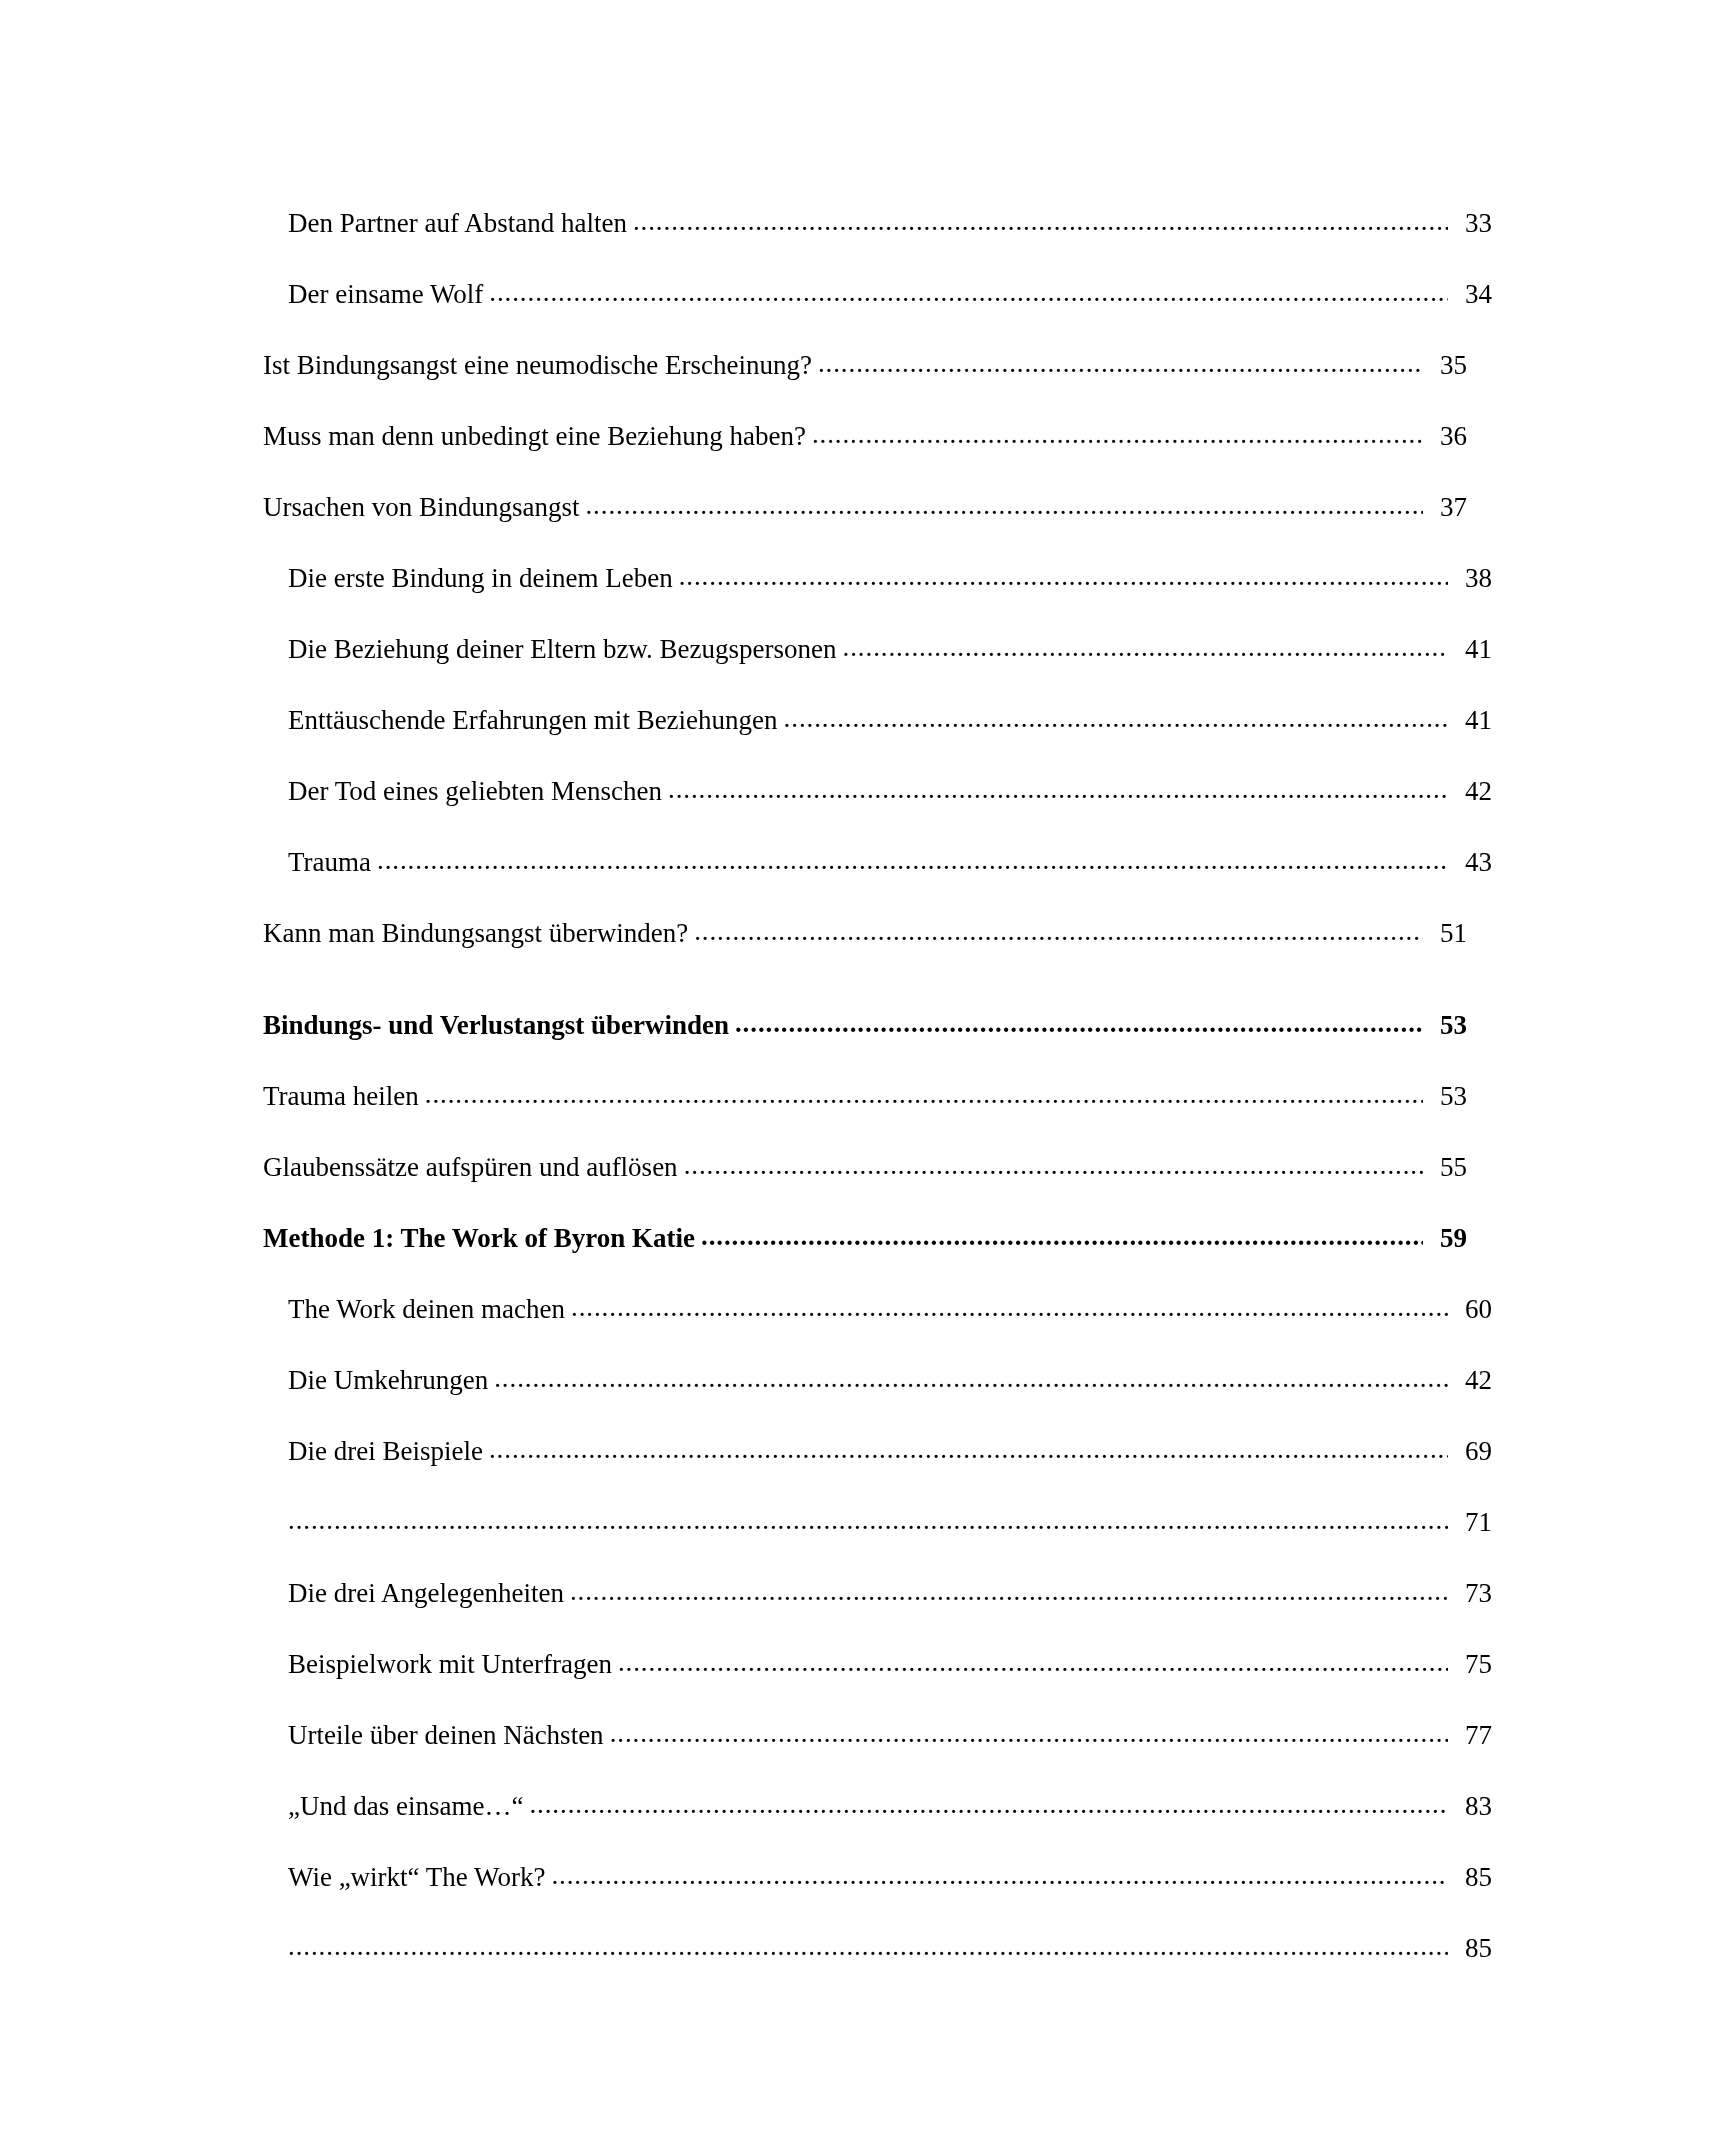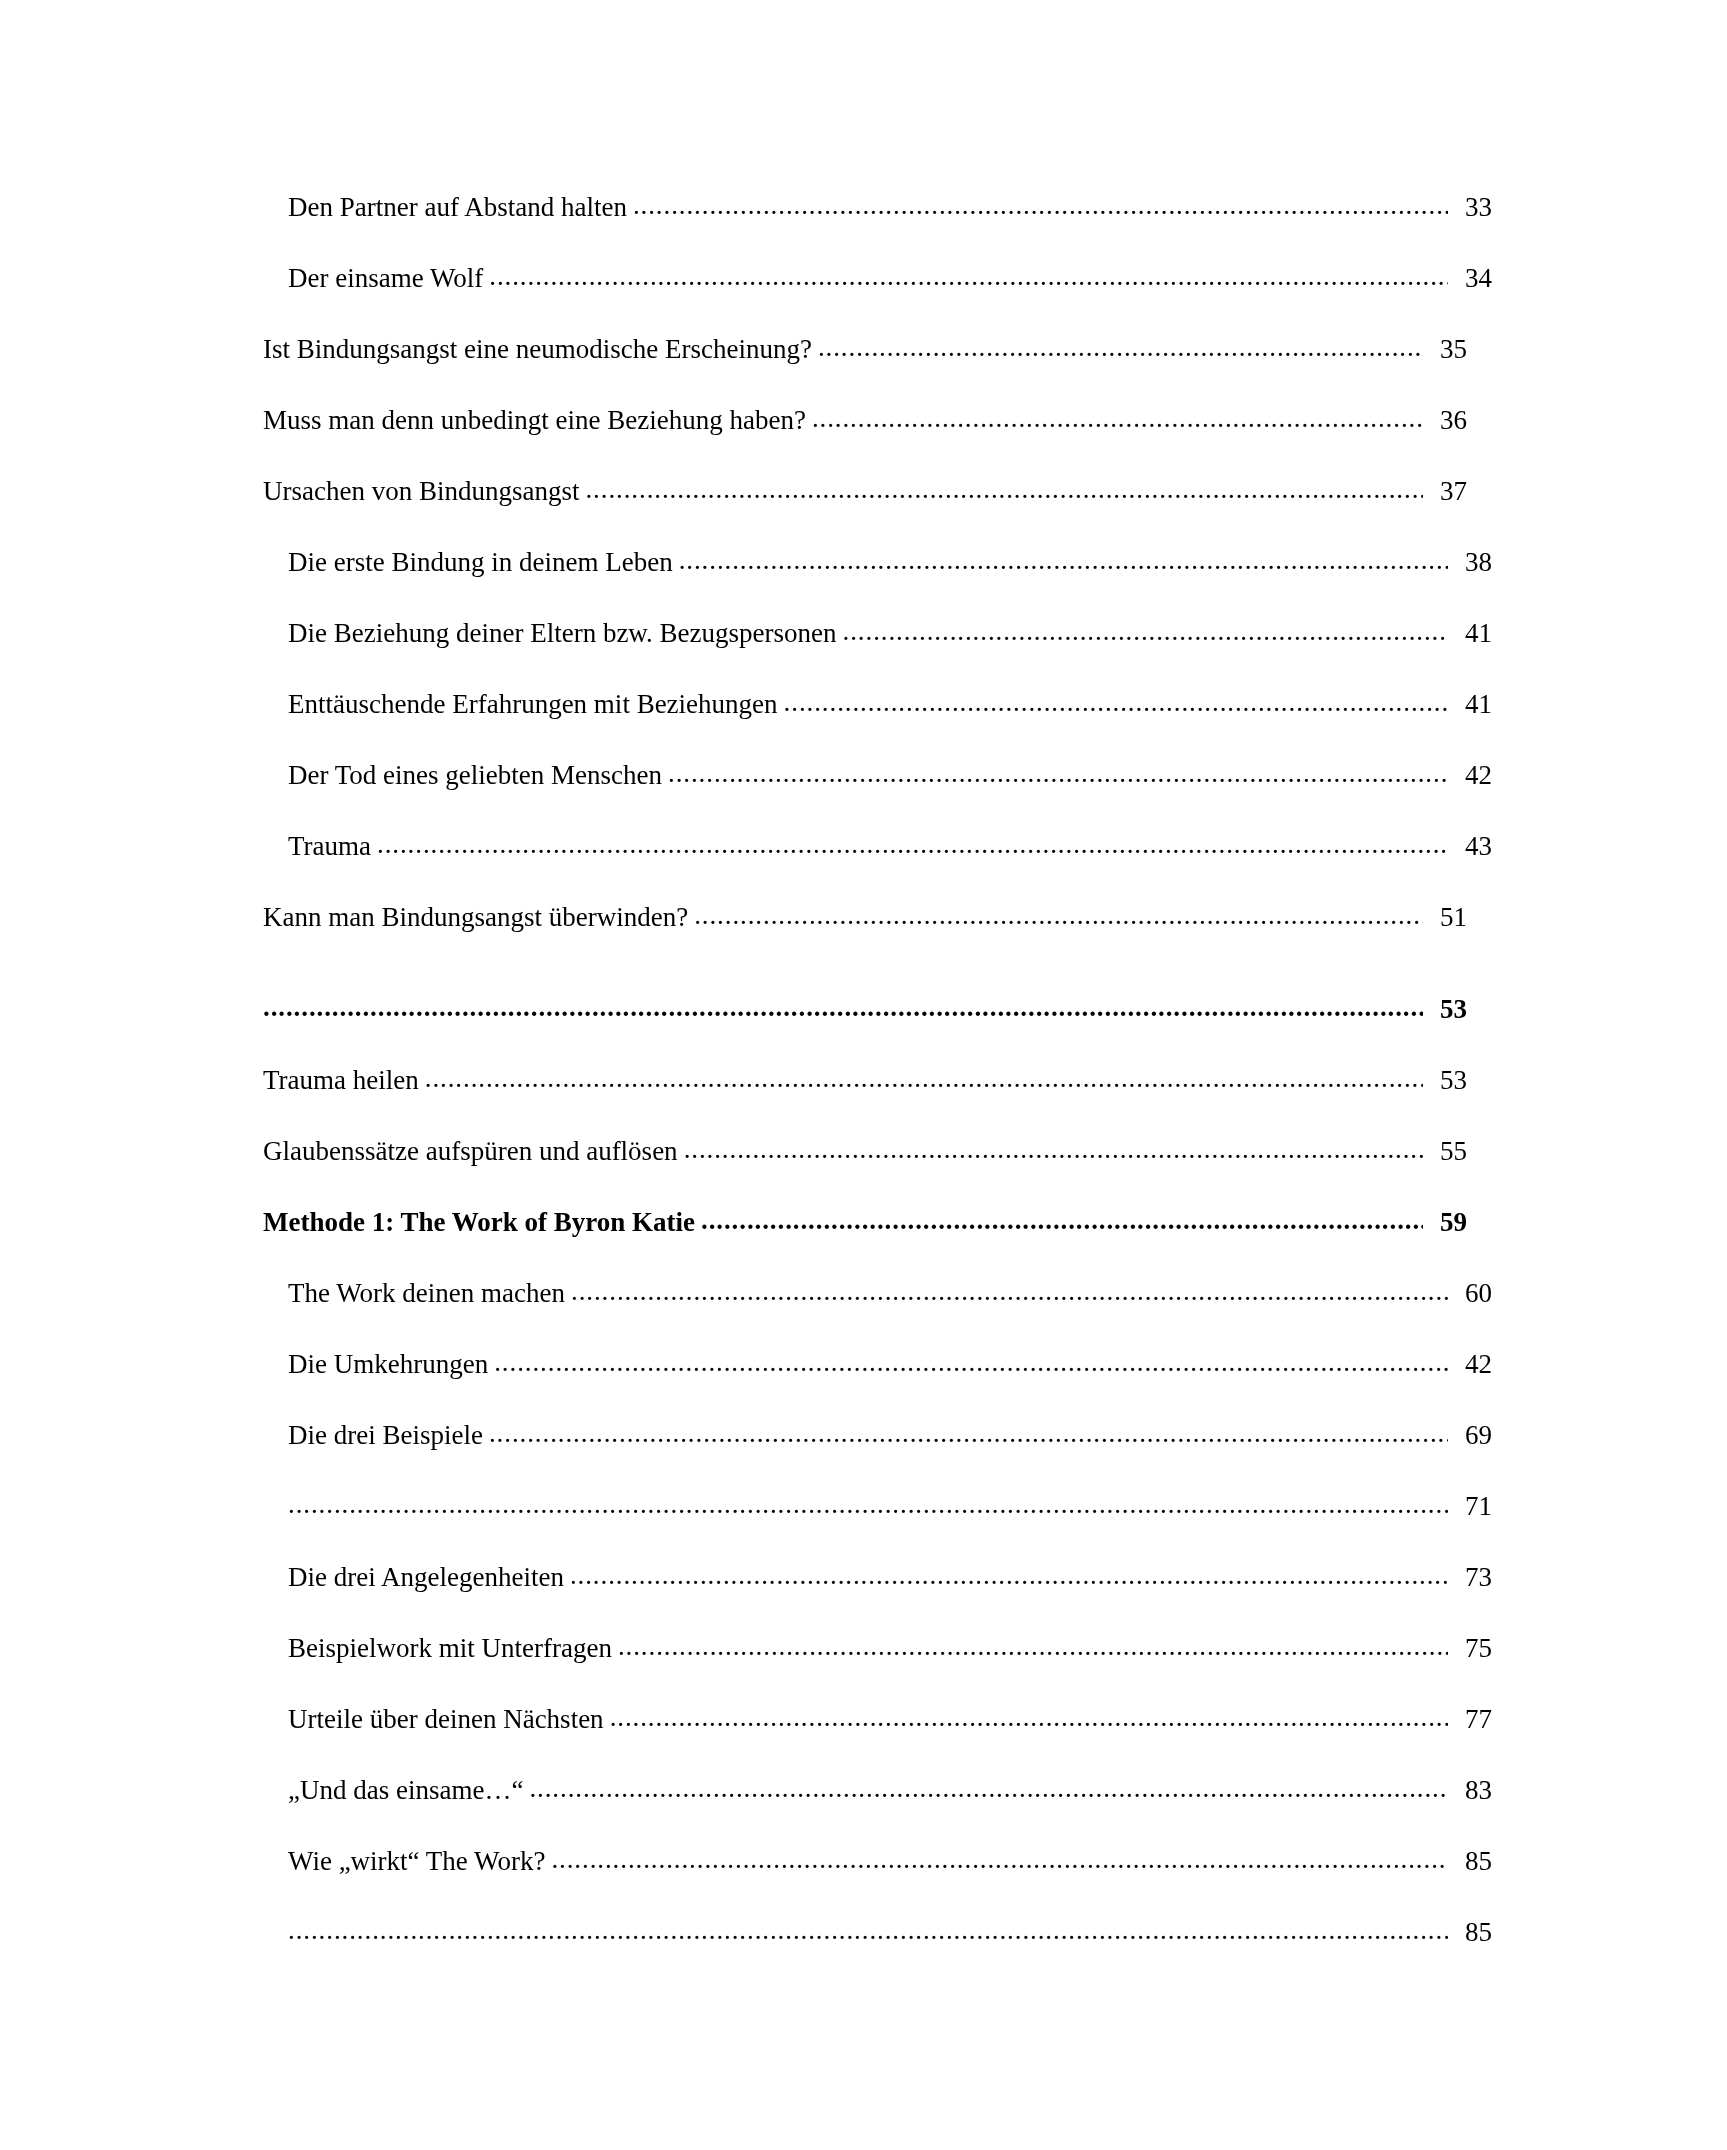--- a/index.html
+++ b/index.html
@@ -19,21 +19,21 @@
     position: relative;
     width: 1728px;
     height: 2237px;
     background: #ffffff;
     box-sizing: border-box;
   }
 
   .toc {
     position: absolute;
     left: 247px;
-    top: 172px;
+    top: 188px;
     width: 1213px;
   }
 
   .toc-entry {
     display: flex;
     align-items: baseline;
     width: 100%;
     font-size: 27px;
     line-height: 71px;
     white-space: nowrap;
@@ -126,20 +126,21 @@
         <span class="title">Trauma</span>
         <span class="leader">...............................................................................................................................................................</span>
         <span class="page-num">43</span>
       </div>
       <div class="toc-entry lvl-1">
         <span class="title">Kann man Bindungsangst überwinden?</span>
         <span class="leader">...............................................................................................................................................................</span>
         <span class="page-num">51</span>
       </div>
       <div class="toc-entry lvl-1 bold spacer-before">
+        <span class="title">Bindungs- und Verlustangst überwinden</span>
         <span class="leader">...............................................................................................................................................................</span>
         <span class="page-num">53</span>
       </div>
       <div class="toc-entry lvl-1">
         <span class="title">Trauma heilen</span>
         <span class="leader">...............................................................................................................................................................</span>
         <span class="page-num">53</span>
       </div>
       <div class="toc-entry lvl-1">
         <span class="title">Glaubenssätze aufspüren und auflösen</span>

